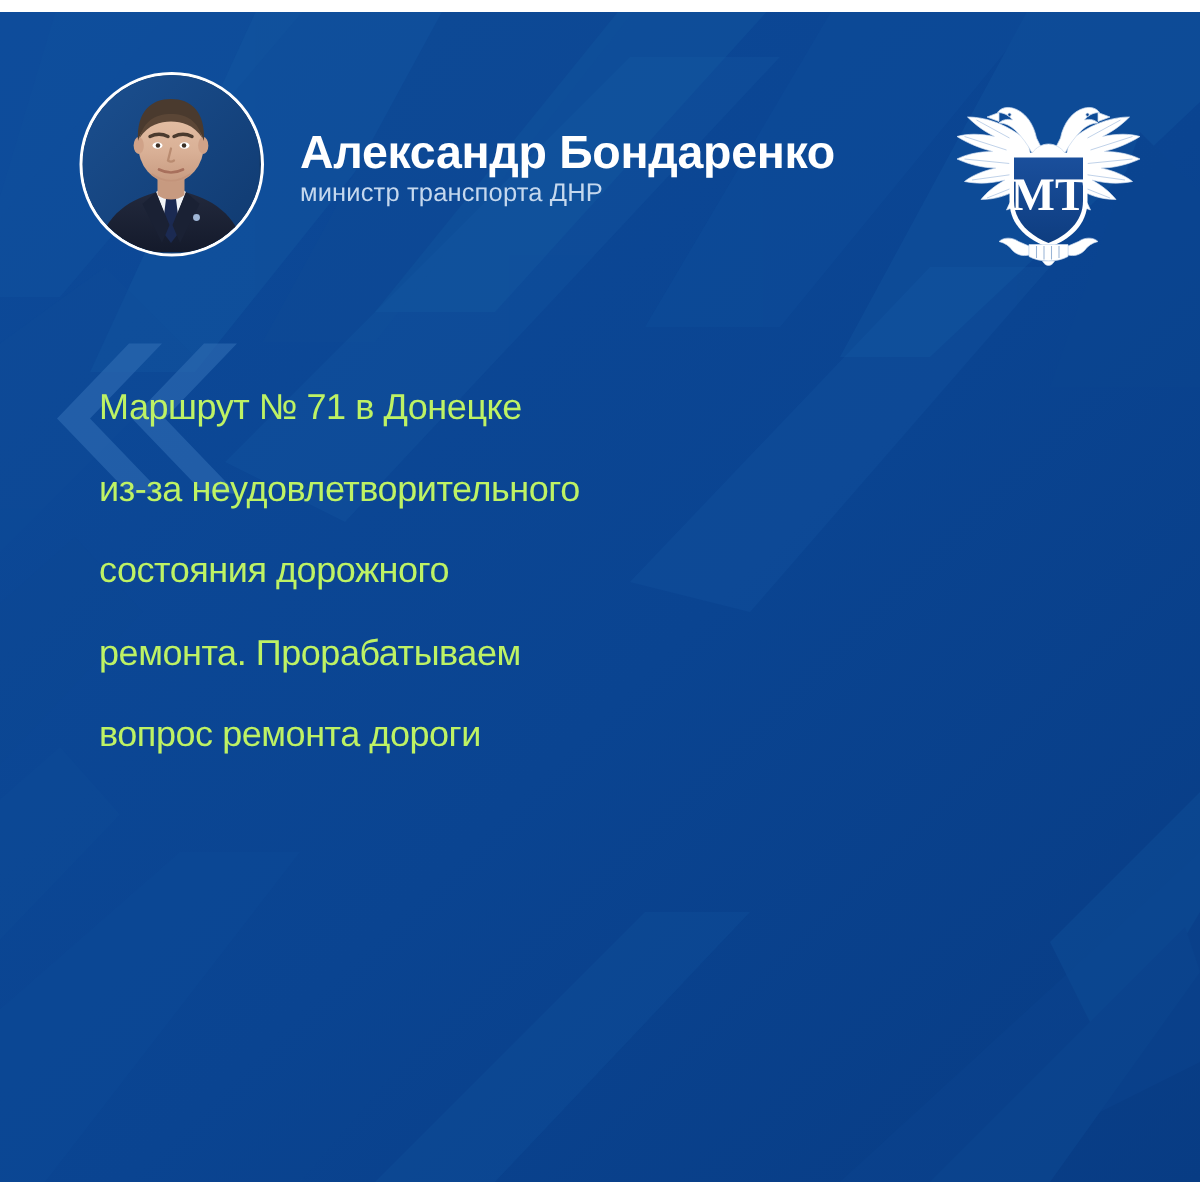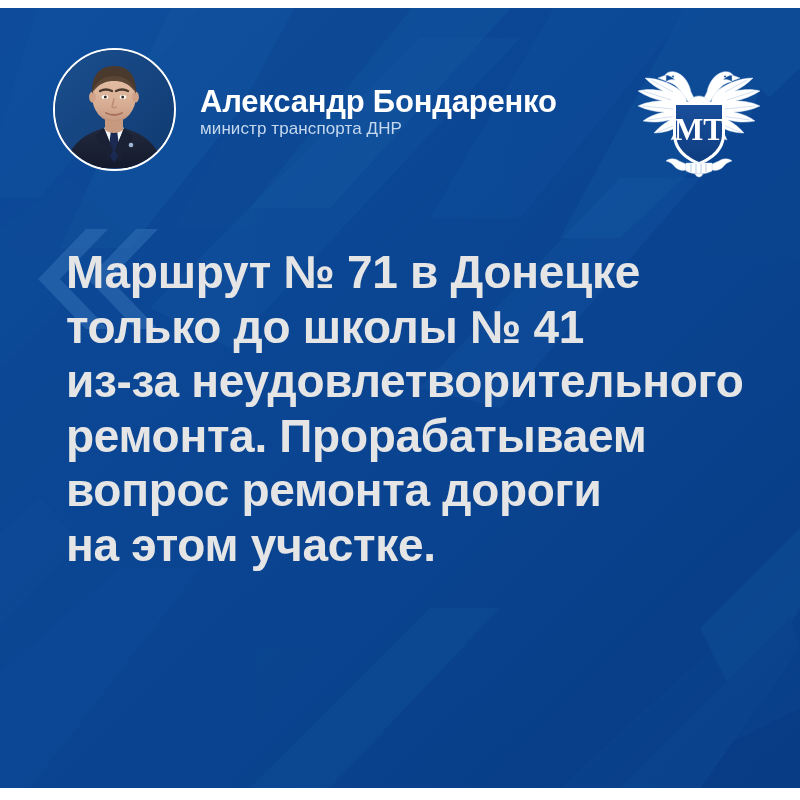--- a/index.html
+++ b/index.html
@@ -41,21 +41,21 @@
 
   
   .quote-mark{
     position:absolute; left:30px; top:215px; width:130px; height:125px;
     pointer-events:none;
   }
   .quote{
     position:absolute; left:66px; top:237px; width:680px;
   }
   .quote .ln{
-    font-size:46px; font-weight:bold; color:#e5e5e5;
+    font-size:24px; font-weight:normal; color:#bef264;
     line-height:54.5px; white-space:nowrap; letter-spacing:-0.3px;
   }
 </style>
 </head>
 <body>
 
 <div class="card">
 
   <div class="bg">
     <svg width="800" height="780" viewBox="0 0 800 780">
@@ -254,20 +254,19 @@
     <svg width="130" height="125" viewBox="0 0 130 125">
       <g fill="#2f6cb3" opacity="0.62">
         <polygon points="56,6 78,6 30,56 78,106 56,106 8,56"></polygon>
         <polygon points="106,6 128,6 80,56 128,106 106,106 58,56"></polygon>
       </g>
     </svg>
   </div>
 
   <div class="quote">
     <div class="ln">Маршрут № 71 в Донецке</div>
-    <div class="ln">только до школы № 41</div>
     <div class="ln">из-за неудовлетворительного</div>
+    <div class="ln">состояния дорожного</div>
     <div class="ln">ремонта. Прорабатываем</div>
     <div class="ln">вопрос ремонта дороги</div>
-    <div class="ln">на этом участке.</div>
   </div>
 
 </div>
 
 </body></html>

